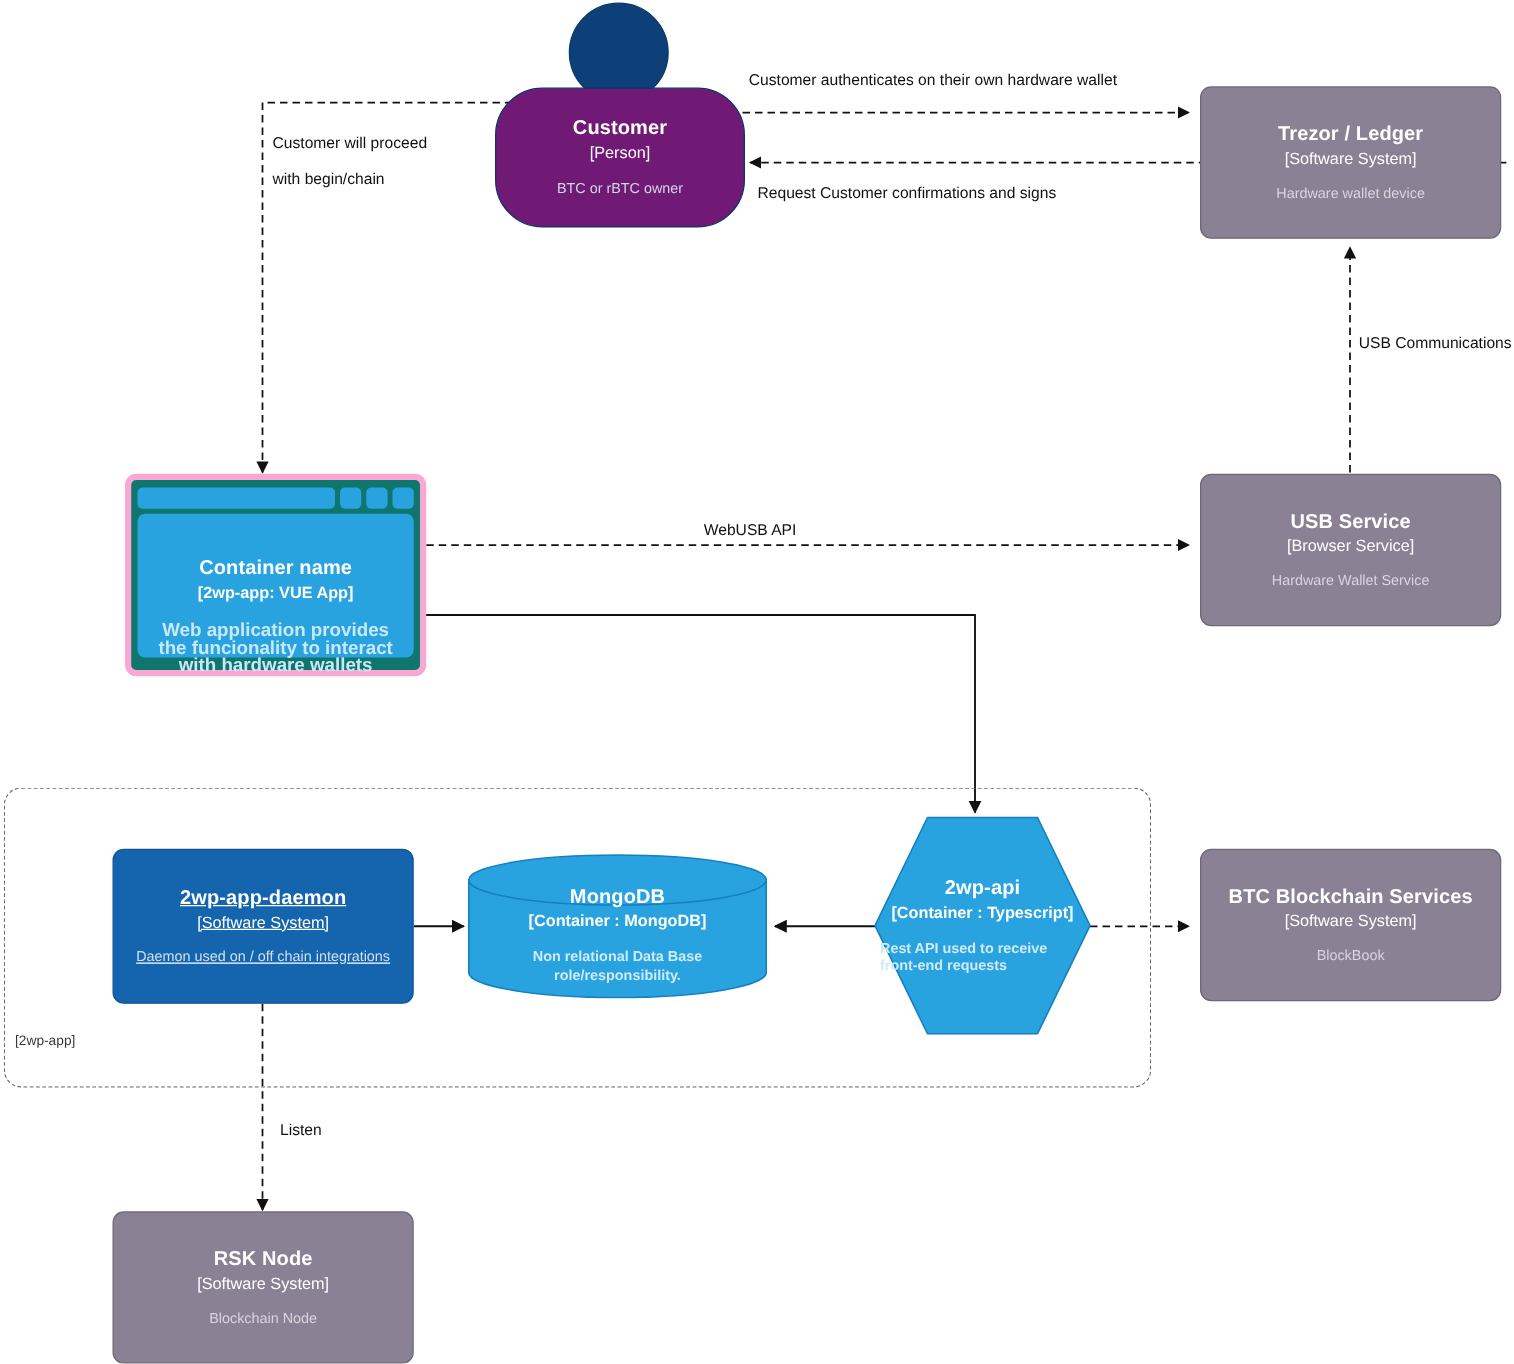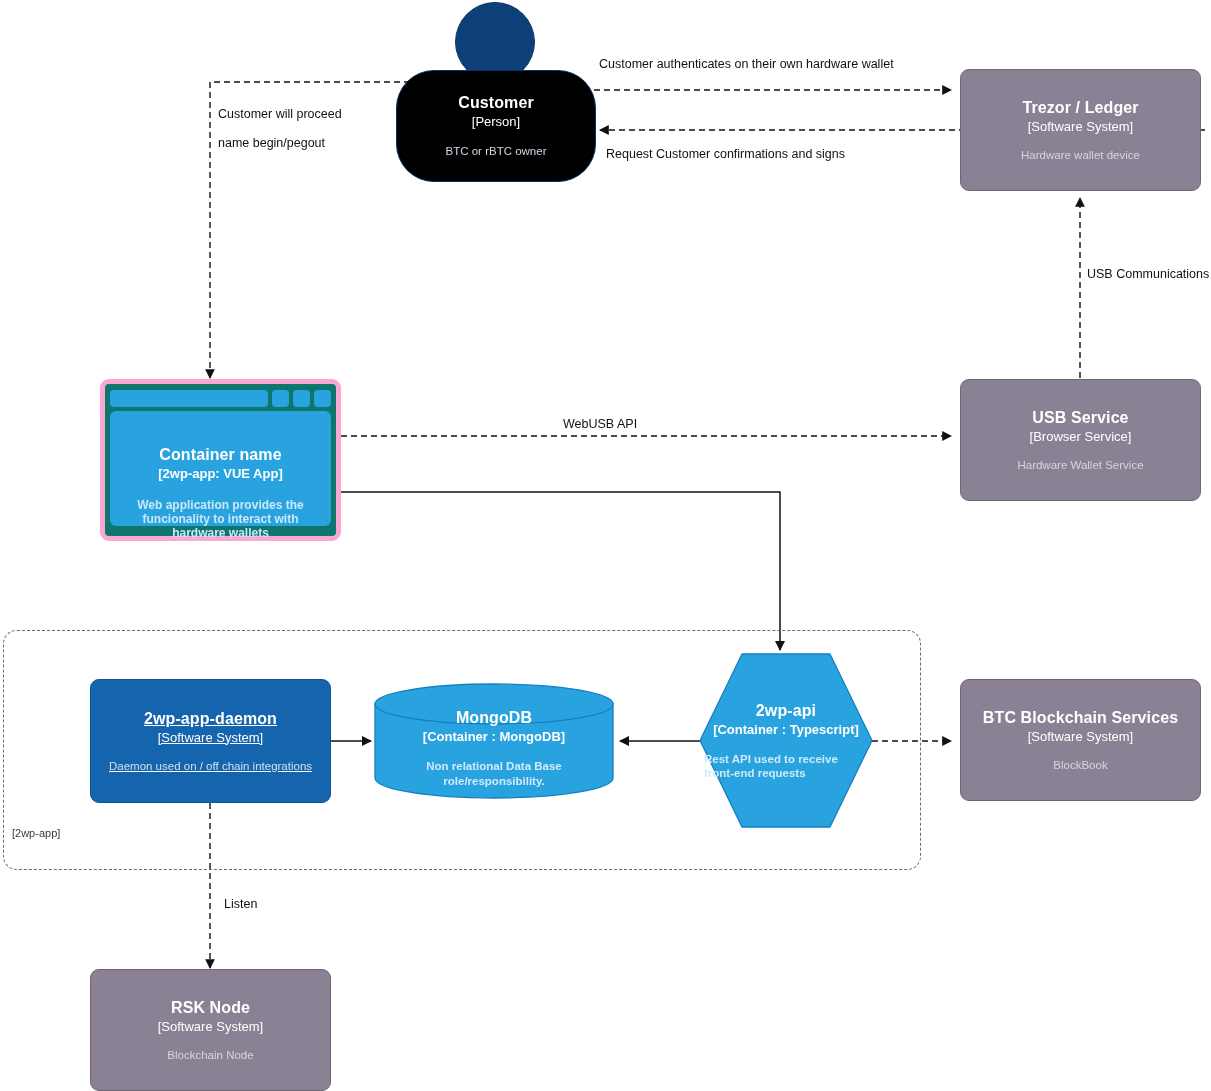--- a/index.html
+++ b/index.html
@@ -76,21 +76,21 @@
     background: #0d4078;
     border: 1px solid #0b3566;
   }
   .person-body {
     position: absolute;
     left: 0;
     top: 68px;
     width: 100%;
     height: 110px;
     border-radius: 38px;
-    background: #000000;
+    background: #701a75;
     border: 1px solid #0b3566;
     display: flex;
     flex-direction: column;
     align-items: center;
     justify-content: center;
     color: #ffffff;
     text-align: right;
   }
   .person-body .n-desc { color: #cfd9e6; margin-top: 14px; }
 
@@ -140,21 +140,21 @@
     align-items: center;
     justify-content: flex-start;
     padding-top: 34px;
     box-sizing: border-box;
     color: #ffffff;
     text-align: center;
   }
   .browser-body .n-desc {
     color: #c9e8f8;
     font-weight: bold;
-    font-size: 12px;
+    font-size: 15px;
     margin-top: 16px;
     padding: 0 14px;
     line-height: 14px;
   }
 
   
   .cylinder {
     position: absolute;
   }
   .cyl-svg { position: absolute; left: 0; top: 0; }
@@ -349,21 +349,21 @@
       <div class="n-desc">Rest API used to receive front-end requests</div>
     </div>
   </div>
 
   <div class="edge-label" style="left:599px; top:56px;">Customer authenticates on their own hardware wallet</div>
 
   <div class="edge-label" style="left:606px; top:146px;">Request Customer confirmations and signs</div>
 
   <div class="edge-label" style="left:218px; top:106px;">Customer will proceed</div>
 
-  <div class="edge-label" style="left:218px; top:135px;">name begin/pegout</div>
+  <div class="edge-label" style="left:218px; top:135px;">with begin/chain</div>
 
   <div class="edge-label" style="left:563px; top:416px;">WebUSB API</div>
 
   <div class="edge-label" style="left:1087px; top:266px;">USB Communications</div>
 
   <div class="edge-label" style="left:224px; top:896px;">Listen</div>
 
 </div>
 
 </body></html>

